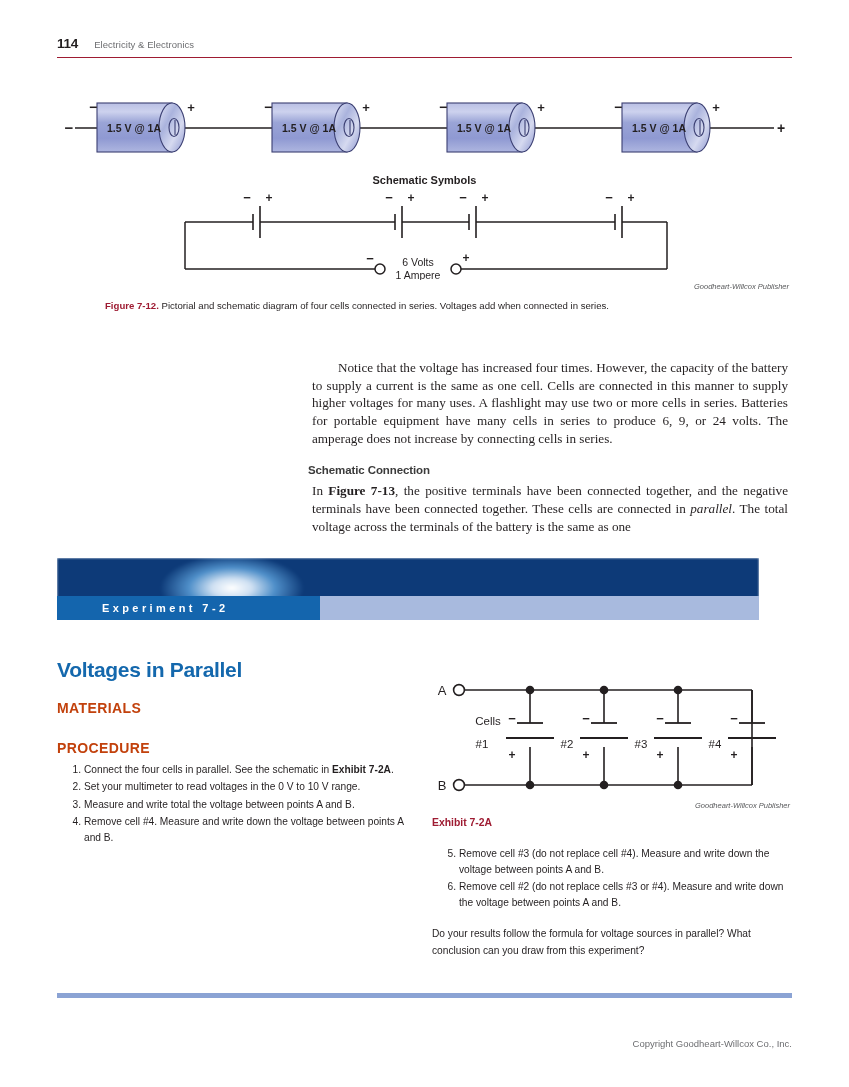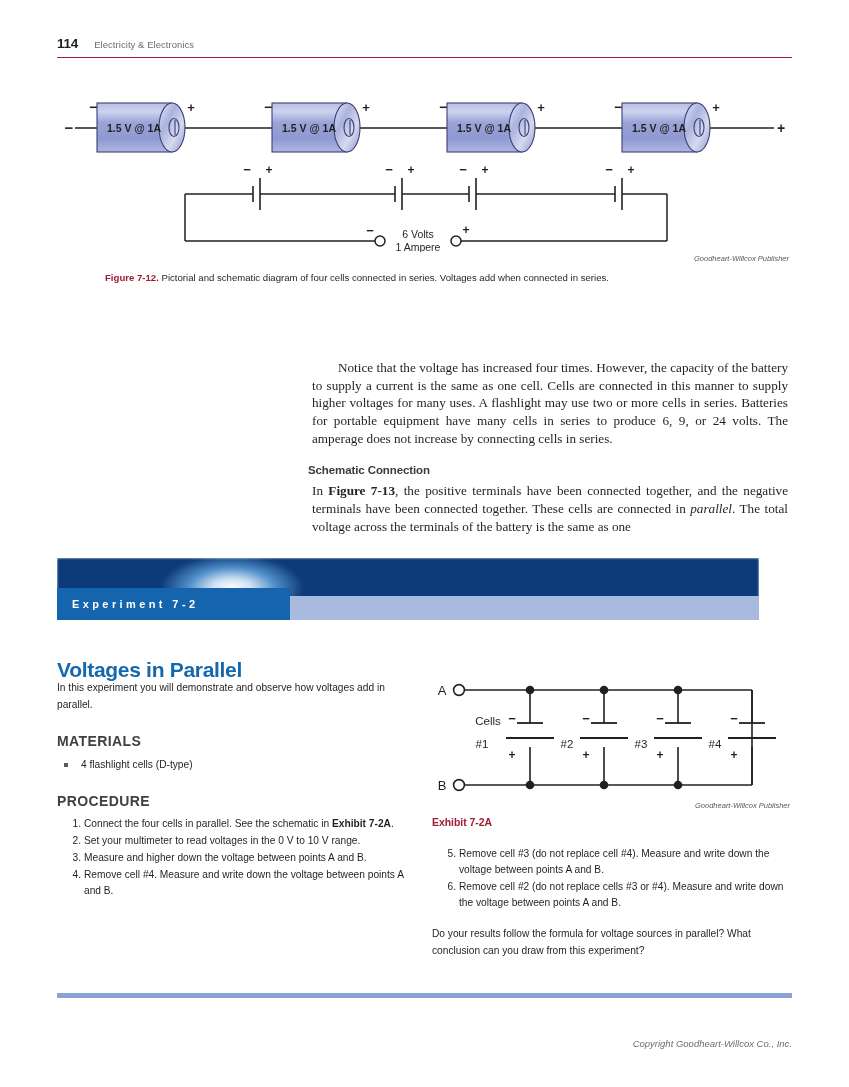--- a/index.html
+++ b/index.html
@@ -139,24 +139,25 @@
       radial-gradient(ellipse 80px 60px at 560px 20px, #1d4f93 0%, #0a2250 70%),
       radial-gradient(ellipse 150px 70px at 690px 45px, #2f6fb4 0%, #09203f 75%),
       linear-gradient(105deg, #0a1f42 0%, #133a6e 18%, #3d7bbb 34%, #7fb2de 44%, #2a5f9f 58%, #0d2a55 70%, #17487f 84%, #061530 100%);
     filter: blur(1.2px);
   }
   .banner-tab {
     position: absolute;
     left: 0;
     bottom: 0;
     width: 233px;
-    height: 32px;
+    height: 24px;
     background: #1465ad;
     display: flex;
     align-items: center;
+    padding-left: 30px;
   }
   .banner-tab-label {
     color: #ffffff;
     font-size: 11px;
     font-weight: bold;
     letter-spacing: 3.4px;
     padding-left: 15px;
   }
   .banner-lightbar {
     position: absolute;
@@ -185,21 +186,21 @@
     top: 680px;
     width: 360px;
     font-size: 10.2px;
     line-height: 1.62;
     color: #231f20;
   }
   .exp-intro { margin: 0; }
   .sec-head {
     font-size: 14px;
     font-weight: bold;
-    color: #404040;
+    color: #c2410c;
     letter-spacing: 0.4px;
     margin: 17px 0 3px 0;
   }
   ul.materials {
     list-style: none;
     margin: 0;
     padding: 0;
   }
   ul.materials li {
     position: relative;
@@ -302,21 +303,20 @@
     width: 735px;
     height: 5px;
     background: #8ba3d4;
   }
   .copyright {
     position: absolute;
     right: 57px;
     top: 1038px;
     font-size: 9.5px;
     color: #6d6e71;
-    font-style: italic;
   }
 
   svg { display: block; }
   text { font-family: "Liberation Sans", sans-serif; }
 </style>
 </head>
 <body>
 
 <div class="page-header">
   <span class="folio-num">114</span>
@@ -386,20 +386,21 @@
         <ellipse cx="640" cy="47.5" rx="13" ry="24.5" fill="url(#capGrad)" stroke="#3b3f72" stroke-width="1.1"></ellipse>
         <ellipse cx="642" cy="47.5" rx="5" ry="9" fill="none" stroke="#3b3f72" stroke-width="1.1"></ellipse>
         <line x1="643" y1="40" x2="643" y2="55" stroke="#3b3f72" stroke-width="1.1"></line>
         <text x="602" y="52" font-size="10.5" font-weight="bold" text-anchor="middle" fill="#231f20">1.5 V @ 1A</text>
         <text x="561" y="32" font-size="14" font-weight="bold" text-anchor="middle" fill="#231f20">−</text>
         <text x="659" y="32" font-size="13" font-weight="bold" text-anchor="middle" fill="#231f20">+</text>
       </g>
     </svg>
   </div>
 
+  <div class="schem-heading">Schematic Symbols</div>
 
   <div class="schematic-wrap">
     <svg width="735" height="88" viewBox="0 0 735 88">
       <g stroke="#231f20" stroke-width="1.5" fill="none">
 
         <line x1="128" y1="30" x2="196" y2="30"></line>
 
         <line x1="196" y1="22" x2="196" y2="38" stroke-width="1.6"></line>
         <line x1="203" y1="14" x2="203" y2="46" stroke-width="1.6"></line>
         <line x1="203" y1="30" x2="338" y2="30"></line>
@@ -463,32 +464,30 @@
   <div class="banner-photo"></div>
   <div class="banner-lightbar"></div>
   <div class="banner-tab">
     <span class="banner-tab-label">Experiment 7-2</span>
   </div>
 </div>
 
 <h1 class="exp-title">Voltages in Parallel</h1>
 
 <div class="exp-left">
-  <p class="exp-intro">In this experiment you will demonstrate and observe how voltages add in parallel.</p>
 
   <div class="sec-head">MATERIALS</div>
   <ul class="materials">
-    <li>4 flashlight cells (D-type)</li>
   </ul>
 
   <div class="sec-head">PROCEDURE</div>
   <ol class="procedure">
     <li><span>Connect the four cells in parallel. See the schematic in </span><b>Exhibit 7-2A</b><span>.</span></li>
     <li><span>Set your multimeter to read voltages in the 0 V to 10 V range.</span></li>
-    <li><span>Measure and higher down the voltage between points A and B.</span></li>
+    <li><span>Measure and write total the voltage between points A and B.</span></li>
     <li><span>Remove cell #4. Measure and write down the voltage between points A and B.</span></li>
   </ol>
 </div>
 
 <div class="exp-right">
 
   <div class="exhibit-svg-wrap">
     <svg width="360" height="125" viewBox="0 0 360 125">
       <g stroke="#231f20" stroke-width="1.6" fill="none">
 

